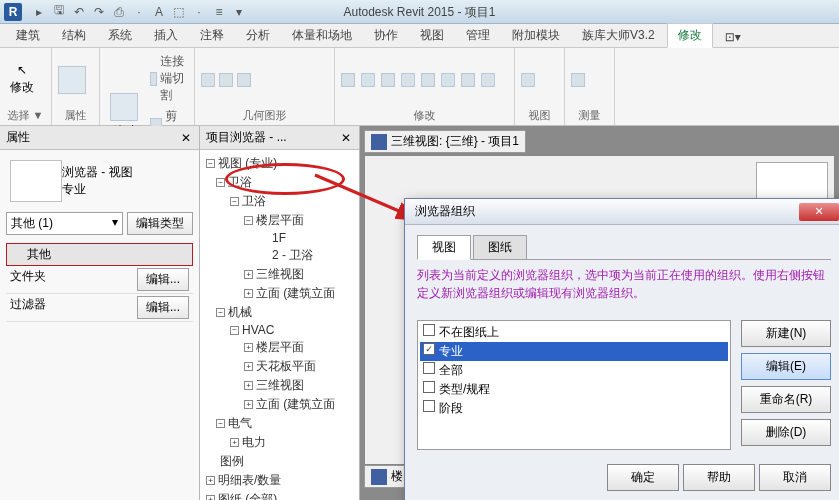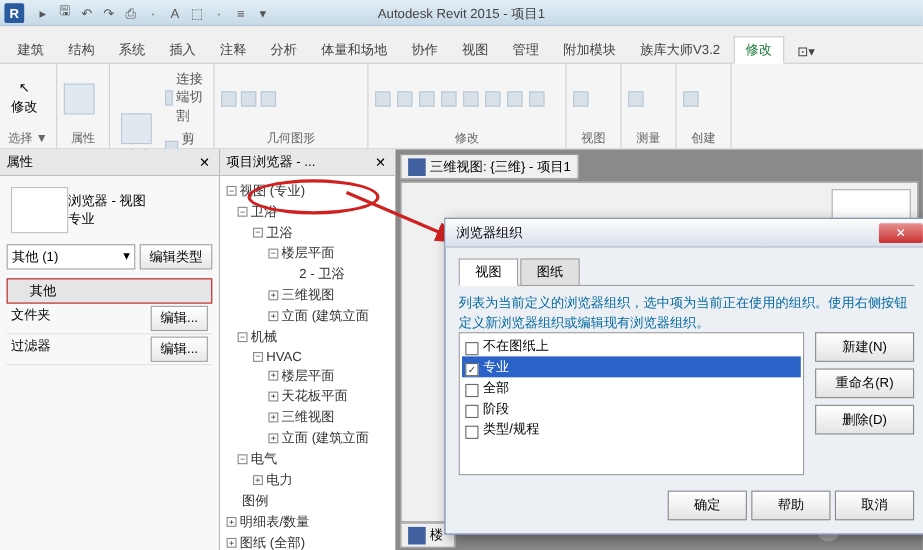--- a/index.html
+++ b/index.html
@@ -2,21 +2,21 @@
 <html><head>
 <meta charset="utf-8">
 <style>
 *{box-sizing:border-box;margin:0;padding:0;font-family:"Microsoft YaHei","SimSun",sans-serif;font-size:12px;}
 body{background:#fff;width:839px;height:500px;overflow:hidden;position:relative;}
 .titlebar{height:24px;background:linear-gradient(#e3eef5,#c5d9e8);display:flex;align-items:center;padding:0 4px;border-bottom:1px solid #a0b5c8;}
 .titlebar .r-logo{width:18px;height:18px;background:#2a5a9e;color:#fff;display:flex;align-items:center;justify-content:center;font-weight:bold;border-radius:2px;margin-right:4px;}
 .qat{display:flex;gap:2px;margin-left:4px;}
 .qat-btn{width:18px;height:18px;display:flex;align-items:center;justify-content:center;color:#555;}
 .title-text{position:absolute;left:50%;top:4px;transform:translateX(-50%);color:#444;}
-.ribbon-tabs{height:34px;background:#f0f0f0;display:flex;align-items:flex-end;padding-left:6px;border-bottom:1px solid #c8c8c8;gap:2px;}
+.ribbon-tabs{height:24px;background:#f0f0f0;display:flex;align-items:flex-end;padding-left:6px;border-bottom:1px solid #c8c8c8;gap:2px;}
 .tab{padding:3px 10px;color:#444;cursor:pointer;}
 .tab.active{background:#fff;border:1px solid #c8c8c8;border-bottom:1px solid #fff;color:#1a7c3e;margin-bottom:-1px;}
 .ribbon{height:78px;background:#f5f5f5;border-bottom:1px solid #c0c0c0;display:flex;}
 .panel{border-right:1px solid #d0d0d0;padding:4px 6px 2px;display:flex;flex-direction:column;justify-content:space-between;}
 .panel-body{flex:1;display:flex;gap:6px;align-items:center;}
 .panel-label{text-align:center;color:#666;font-size:11px;padding-top:1px;}
 .big-btn{display:flex;flex-direction:column;align-items:center;gap:2px;padding:2px 4px;}
 .tiny-btn{display:flex;align-items:center;gap:3px;padding:1px 2px;color:#555;}
 .icon-box{width:28px;height:28px;background:#e0e8f0;border:1px solid #b8c8d8;}
 .icon-sm{width:14px;height:14px;background:#d8e0e8;border:1px solid #b8c8d8;display:inline-block;}
@@ -42,24 +42,24 @@
 .view-area{flex:1;background:#8a8a8a;position:relative;padding:4px;}
 .view-tab{background:#f0f0f0;border:1px solid #999;padding:2px 6px;display:inline-flex;align-items:center;gap:4px;margin-bottom:2px;}
 .view-cube{width:16px;height:16px;background:#4060a0;}
 .dialog{position:absolute;left:404px;top:198px;width:440px;background:#eceff4;border:1px solid #6a7ea8;box-shadow:4px 4px 12px rgba(0,0,0,0.4);z-index:10;}
 .dialog-title{height:26px;background:linear-gradient(#fdfdfe,#d8e0ec);display:flex;align-items:center;justify-content:space-between;padding:0 4px 0 10px;border-bottom:1px solid #b0b8c8;}
 .dlg-close{width:40px;height:18px;background:linear-gradient(#e89090,#c83030);color:#fff;display:flex;align-items:center;justify-content:center;border-radius:2px;font-size:11px;cursor:pointer;}
 .dialog-body{padding:10px 12px 12px;}
 .dlg-tabs{display:flex;border-bottom:1px solid #a0a0a0;margin-bottom:6px;}
 .dlg-tab{padding:3px 14px;border:1px solid #a0a0a0;background:#e0e0e0;margin-right:2px;margin-bottom:-1px;cursor:pointer;}
 .dlg-tab.active{background:#fff;border-bottom:1px solid #fff;}
-.dlg-hint{color:#0369a1;line-height:1.5;margin-bottom:0;}
+.dlg-hint{color:#a21caf;line-height:1.5;margin-bottom:18px;}
 .dlg-main{display:flex;gap:10px;}
 .checklist{flex:1;border:1px solid #9a9a9a;background:#fff;height:130px;padding:2px;}
-.check-item{display:flex;align-items:flex-end;gap:4px;padding:1px 3px;}
+.check-item{display:flex;align-items:flex-start;gap:4px;padding:1px 3px;}
 .check-item.selected{background:#2a62c8;color:#fff;}
 .checkbox{width:12px;height:12px;border:1px solid #666;background:#fff;display:inline-flex;align-items:center;justify-content:center;font-size:9px;color:#333;flex-shrink:0;}
 .dlg-side{display:flex;flex-direction:column;gap:6px;width:90px;}
 .dlg-btn{border:1px solid #888;padding:4px 6px;background:linear-gradient(#fff,#e4e4e4);text-align:center;cursor:pointer;}
 .dlg-btn.primary{border:1px solid #5a8ad8;background:linear-gradient(#eaf2fd,#c6dcf8);}
 .dlg-footer{display:flex;justify-content:flex-end;gap:4px;margin-top:14px;}
 .dlg-footer .dlg-btn{width:72px;}
 .arrow-svg{position:absolute;left:310px;top:165px;z-index:6;pointer-events:none;}
 .watermark{position:absolute;right:12px;bottom:8px;color:#888;font-size:16px;opacity:0.5;display:flex;align-items:center;gap:6px;}
 .watermark .wm-icon{width:22px;height:22px;border-radius:50%;background:#ccc;}
@@ -168,26 +168,20 @@
         <span class="icon-sm"></span>
       </div>
     <div class="panel-label">视图</div>
   </div>
   <div class="panel" style="width:50px;">
     <div class="panel-body">
         <span class="icon-sm"></span>
       </div>
     <div class="panel-label">测量</div>
   </div>
-  <div class="panel" style="width:50px;">
-    <div class="panel-body">
-        <span class="icon-sm"></span>
-      </div>
-    <div class="panel-label">创建</div>
-  </div>
 </div>
 
 <div class="workspace">
 
   <div class="prop-panel">
     <div class="panel-header">
       <span>属性</span>
       <span class="close-x">✕</span>
     </div>
     <div class="prop-content">
@@ -238,20 +232,24 @@
         <div class="tree-node indent-2">
           <span class="exp">−</span>
           <span>卫浴</span>
         </div>
         <div class="tree-node indent-3">
           <span class="exp">−</span>
           <span>楼层平面</span>
         </div>
         <div class="tree-node indent-4">
           <span style="width:11px;display:inline-block"></span>
+          <span>1F</span>
+        </div>
+        <div class="tree-node indent-4">
+          <span style="width:11px;display:inline-block"></span>
           <span>2 - 卫浴</span>
         </div>
         <div class="tree-node indent-3">
           <span class="exp">+</span>
           <span>三维视图</span>
         </div>
         <div class="tree-node indent-3">
           <span class="exp">+</span>
           <span>立面 (建筑立面</span>
         </div>
@@ -348,29 +346,30 @@
           <div class="check-item selected">
             <span class="checkbox">✓</span>
             <span>专业</span>
           </div>
           <div class="check-item">
             <span class="checkbox"></span>
             <span>全部</span>
           </div>
           <div class="check-item">
             <span class="checkbox"></span>
-            <span>阶段</span>
+            <span>类型/规程</span>
           </div>
           <div class="check-item">
             <span class="checkbox"></span>
-            <span>类型/规程</span>
+            <span>阶段</span>
           </div>
         </div>
       <div class="dlg-side">
         <div class="dlg-btn">新建(N)</div>
+        <div class="dlg-btn primary">编辑(E)</div>
         <div class="dlg-btn">重命名(R)</div>
         <div class="dlg-btn">删除(D)</div>
       </div>
     </div>
     <div class="dlg-footer">
       <div class="dlg-btn">确定</div>
       <div class="dlg-btn">帮助</div>
       <div class="dlg-btn">取消</div>
     </div>
   </div>

